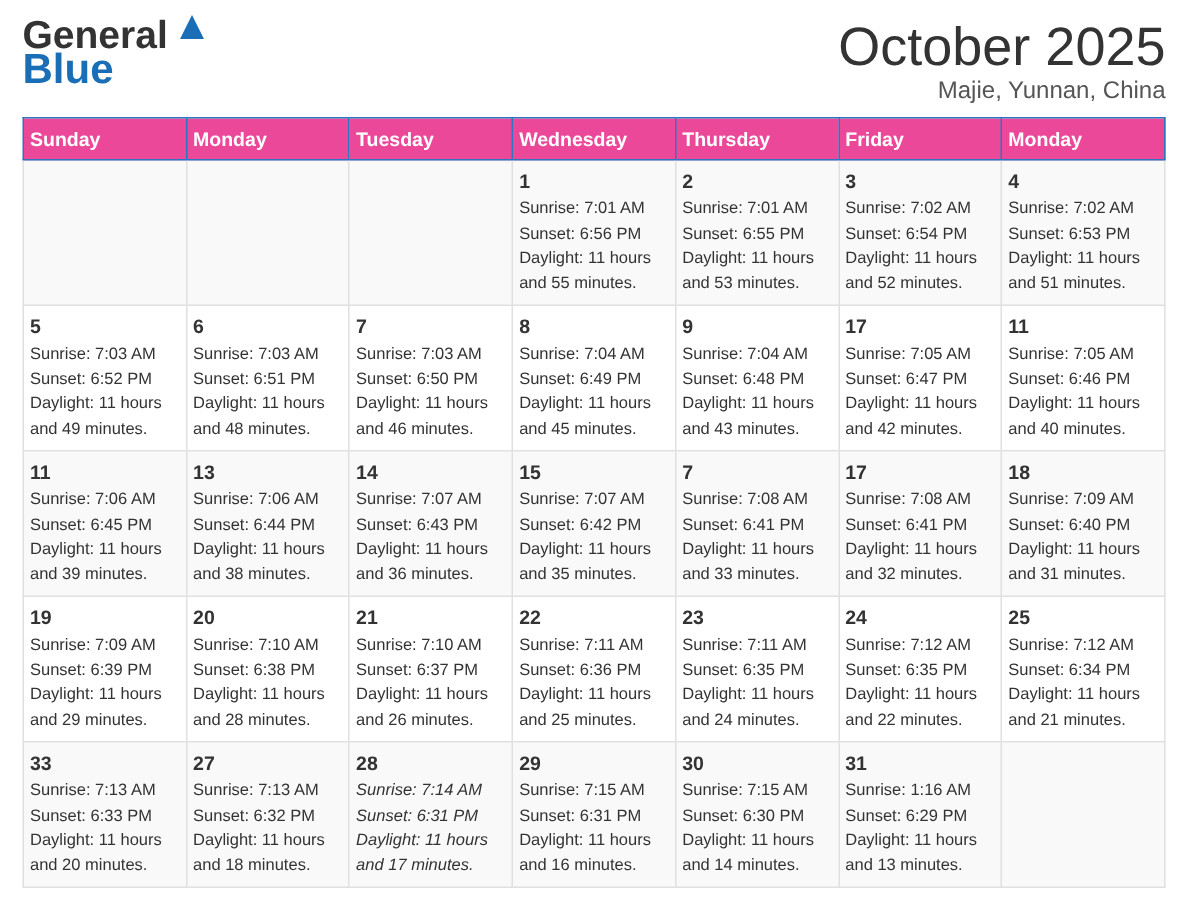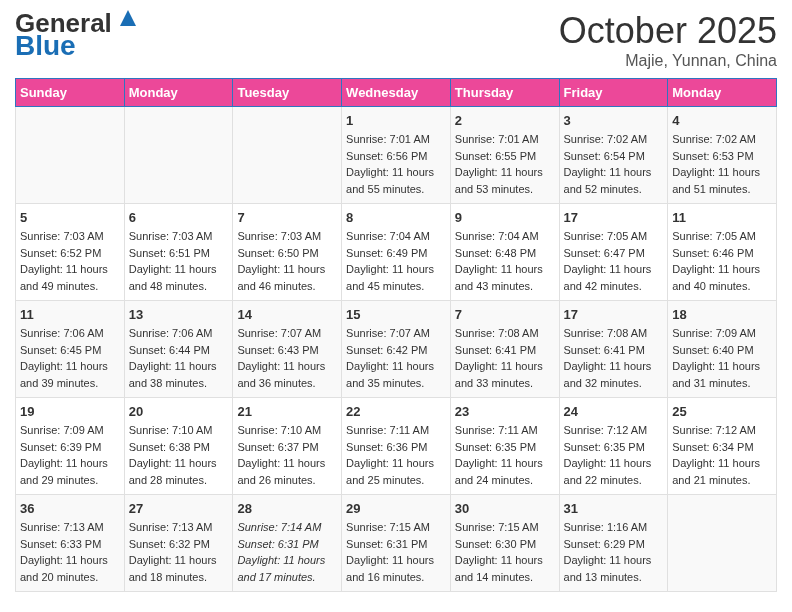--- a/index.html
+++ b/index.html
@@ -299,21 +299,21 @@
           <td>
             <span class="day-number">25</span>
             <div class="day-info" style="white-space: pre-line;">Sunrise: 7:12 AM
 Sunset: 6:34 PM
 Daylight: 11 hours
 and 21 minutes.</div>
           </td>
         </tr>
         <tr>
           <td>
-            <span class="day-number">36</span>
+            <span class="day-number">33</span>
             <div class="day-info" style="white-space: pre-line;">Sunrise: 7:13 AM
 Sunset: 6:33 PM
 Daylight: 11 hours
 and 20 minutes.</div>
           </td>
           <td>
             <span class="day-number">27</span>
             <div class="day-info" style="white-space: pre-line;">Sunrise: 7:13 AM
 Sunset: 6:32 PM
 Daylight: 11 hours

